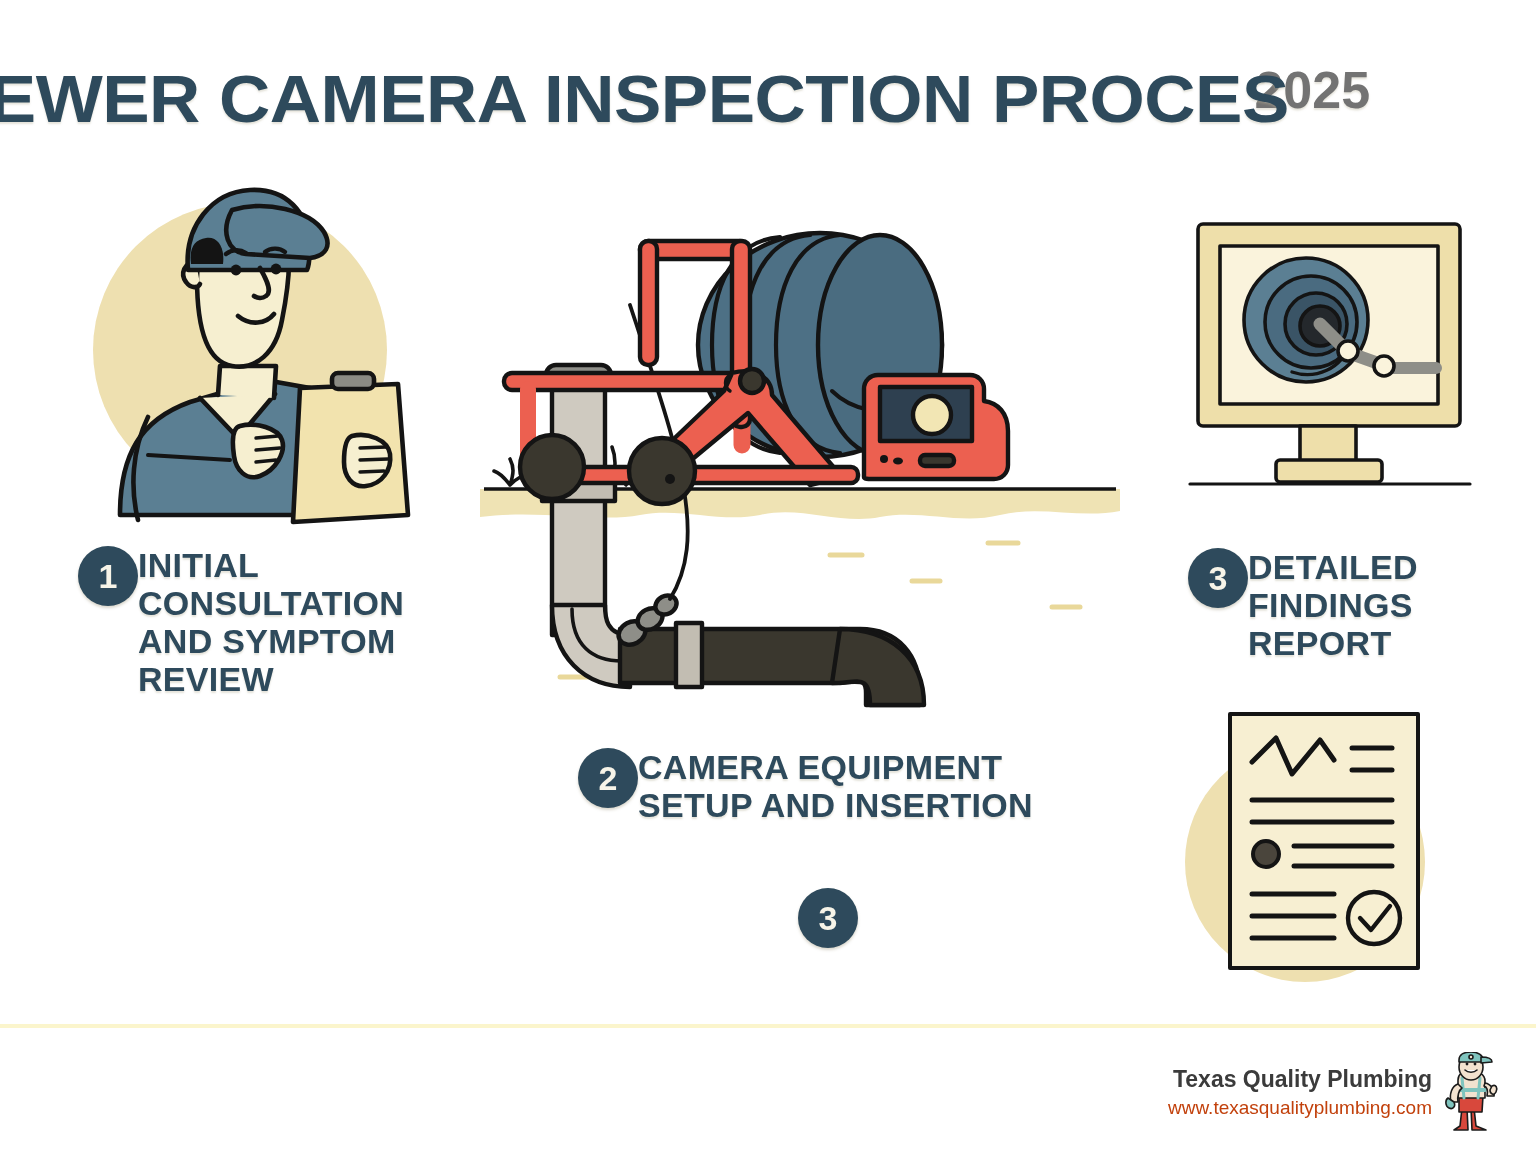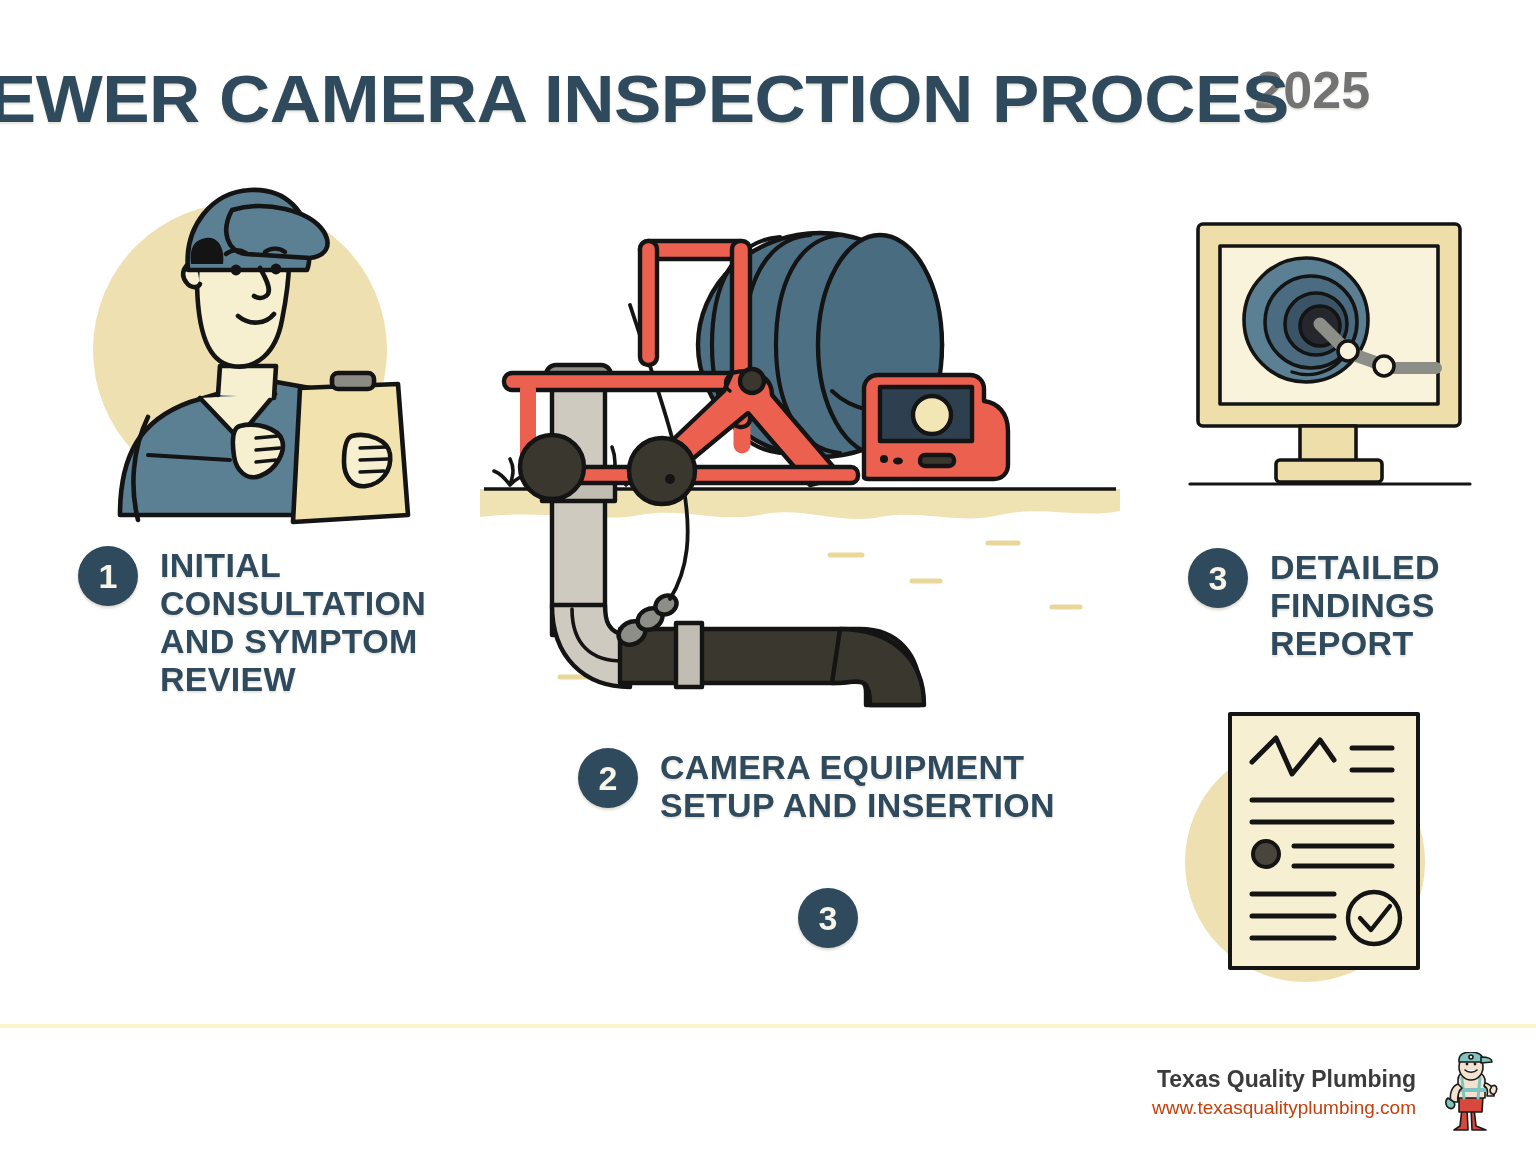--- a/index.html
+++ b/index.html
@@ -34,21 +34,20 @@
   
   .step{position:absolute; display:flex; align-items:flex-start;}
   .badge{
     width:60px;height:60px;border-radius:50%;
     background:#2E4A5C; color:#F7F4E8;
     display:flex;align-items:center;justify-content:center;
     font-size:34px;font-weight:bold;flex:0 0 auto;
     box-shadow:0 2px 3px rgba(170,165,140,0.45);
   }
   .step-label{
-    margin-left:22px;
     color:#2E4A5C;
     font-size:34px;font-weight:bold;line-height:1.12;
     letter-spacing:0.3px;
     text-shadow:0 2px 2px rgba(185,180,155,0.38);
     white-space:pre-line;
   }
 
   #step1{left:78px; top:546px;}
   #step1 .step-label{width:330px;}
   #step2{left:578px; top:748px;}
@@ -58,21 +57,21 @@
   #step4{left:1188px; top:548px;}
   #step4 .step-label{width:310px;}
 
   
   .footer-rule{
     position:absolute;left:0;top:1024px;width:1536px;height:4px;
     background:#FBF5CC;
   }
   .footer{
     position:absolute; right:34px; top:1052px;
-    display:flex; align-items:center; gap:24px;
+    display:flex; align-items:center; gap:8px;
   }
   .footer-text{text-align:right;}
   .brand{font-size:23px;font-weight:bold;color:#3B3B3B;line-height:1.35;}
   .brand-url{font-size:19px;color:#c2410c;line-height:1.4;}
 
   svg{display:block;}
   .art{position:absolute;}
 </style>
 </head>
 <body>

